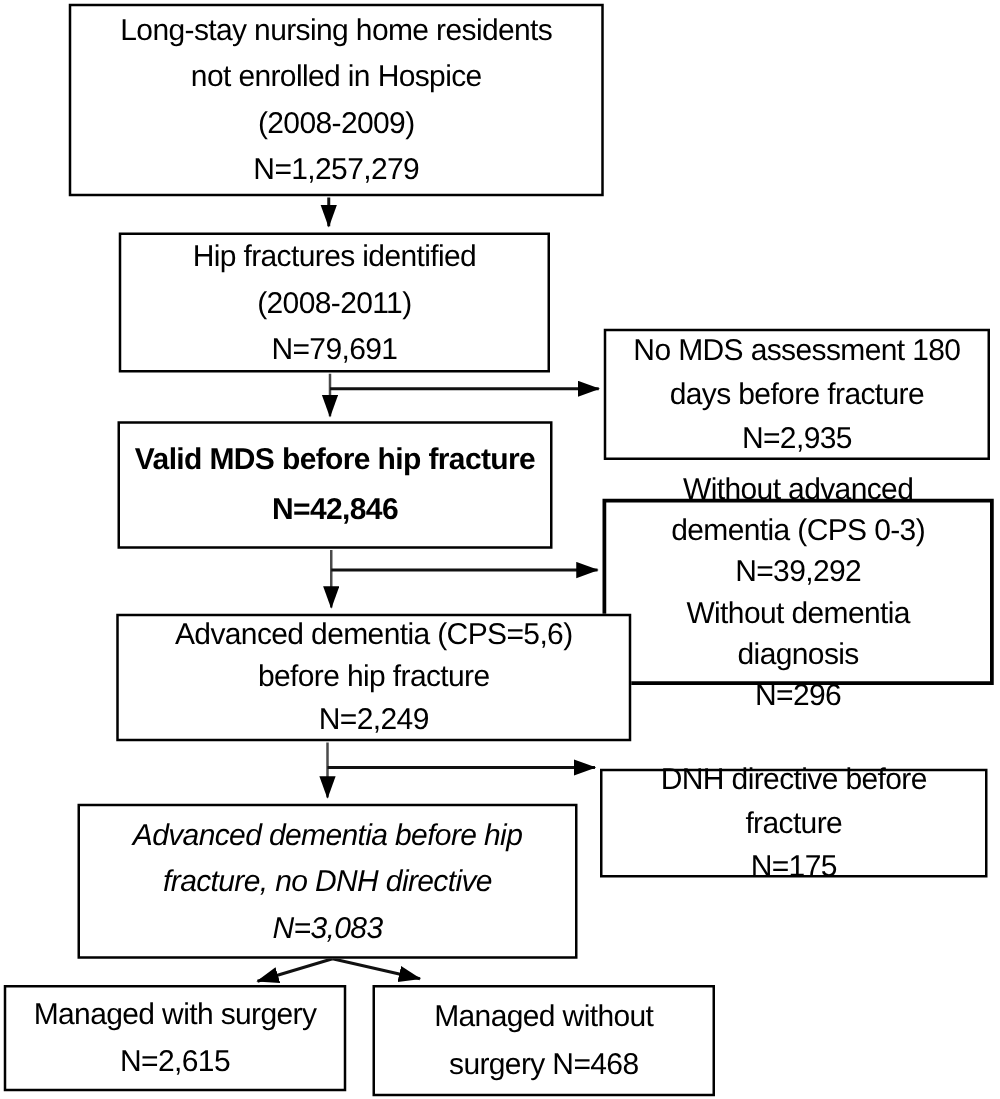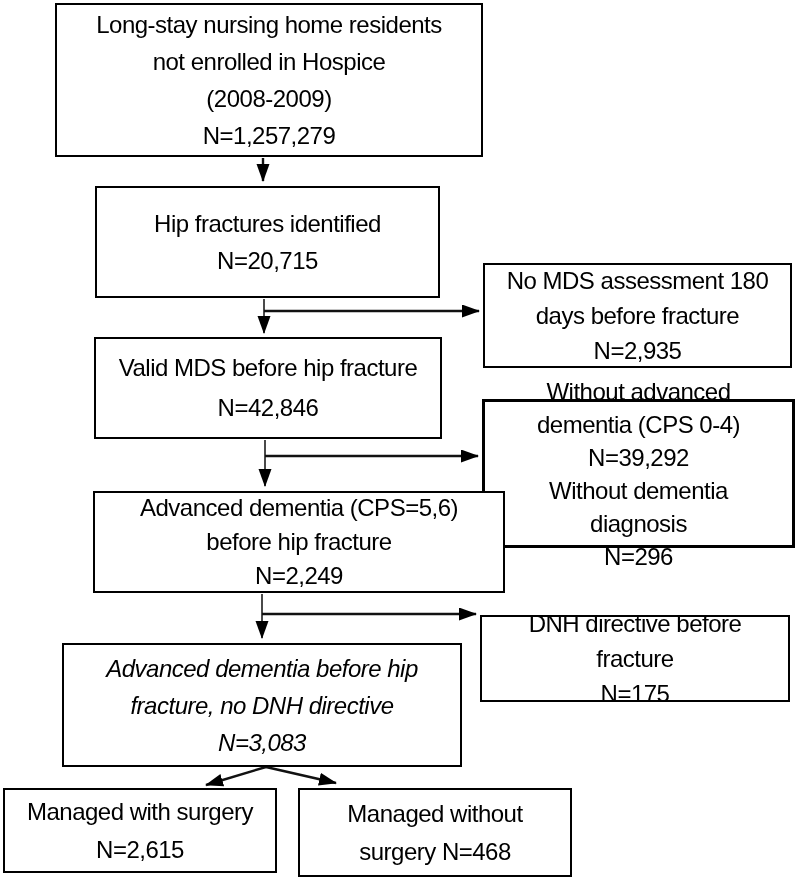--- a/index.html
+++ b/index.html
@@ -25,21 +25,21 @@
     text-align: center;
     font-size: 24px;
     letter-spacing: -0.5px;
     line-height: 37px;
   }
   .box span { display: block; white-space: nowrap; }
 
   #b-cohort   { left: 55px;  top: 3px;   width: 428px; height: 154px; }
   #b-hip      { left: 95px;  top: 186px; width: 345px; height: 112px; }
   #b-nomds    { left: 483px; top: 263px; width: 309px; height: 105px; line-height: 35px; }
-  #b-valid    { left: 94px;  top: 337px; width: 348px; height: 102px; line-height: 40px; }
+  #b-valid    { left: 94px;  top: 337px; width: 348px; height: 102px; line-height: 40px; font-weight: bold; }
   #b-without  { left: 482px; top: 399px; width: 313px; height: 149px; border-width: 3px; line-height: 33px; }
   #b-adv      { left: 93px;  top: 491px; width: 412px; height: 102px; line-height: 34px; }
   #b-dnh      { left: 480px; top: 615px; width: 310px; height: 87px; line-height: 35px; }
   #b-nodnh    { left: 62px;  top: 643px; width: 400px; height: 124px; font-style: italic; }
   #b-surg     { left: 3px;   top: 788px; width: 274px; height: 85px;  line-height: 38px; align-items: center; }
   #b-nosurg   { left: 298px; top: 788px; width: 274px; height: 89px;  line-height: 38px; }
 
   svg.overlay {
     position: absolute;
     left: 0; top: 0;
@@ -73,37 +73,38 @@
 
   <div class="box" id="b-cohort">
     <span>Long-stay nursing home residents</span>
     <span>not enrolled in Hospice</span>
     <span>(2008-2009)</span>
     <span>N=1,257,279</span>
   </div>
 
   <div class="box" id="b-hip">
     <span>Hip fractures identified</span>
-    <span>N=20,715</span>
+    <span>(2008-2011)</span>
+    <span>N=79,691</span>
   </div>
 
   <div class="box" id="b-nomds">
     <span>No MDS assessment 180</span>
     <span>days before fracture</span>
     <span>N=2,935</span>
   </div>
 
   <div class="box" id="b-valid">
     <span>Valid MDS before hip fracture</span>
     <span>N=42,846</span>
   </div>
 
   <div class="box" id="b-without">
     <span>Without advanced</span>
-    <span>dementia (CPS 0-4)</span>
+    <span>dementia (CPS 0-3)</span>
     <span>N=39,292</span>
     <span>Without dementia</span>
     <span>diagnosis</span>
     <span>N=296</span>
   </div>
 
   <div class="box" id="b-adv">
     <span>Advanced dementia (CPS=5,6)</span>
     <span>before hip fracture</span>
     <span>N=2,249</span>

